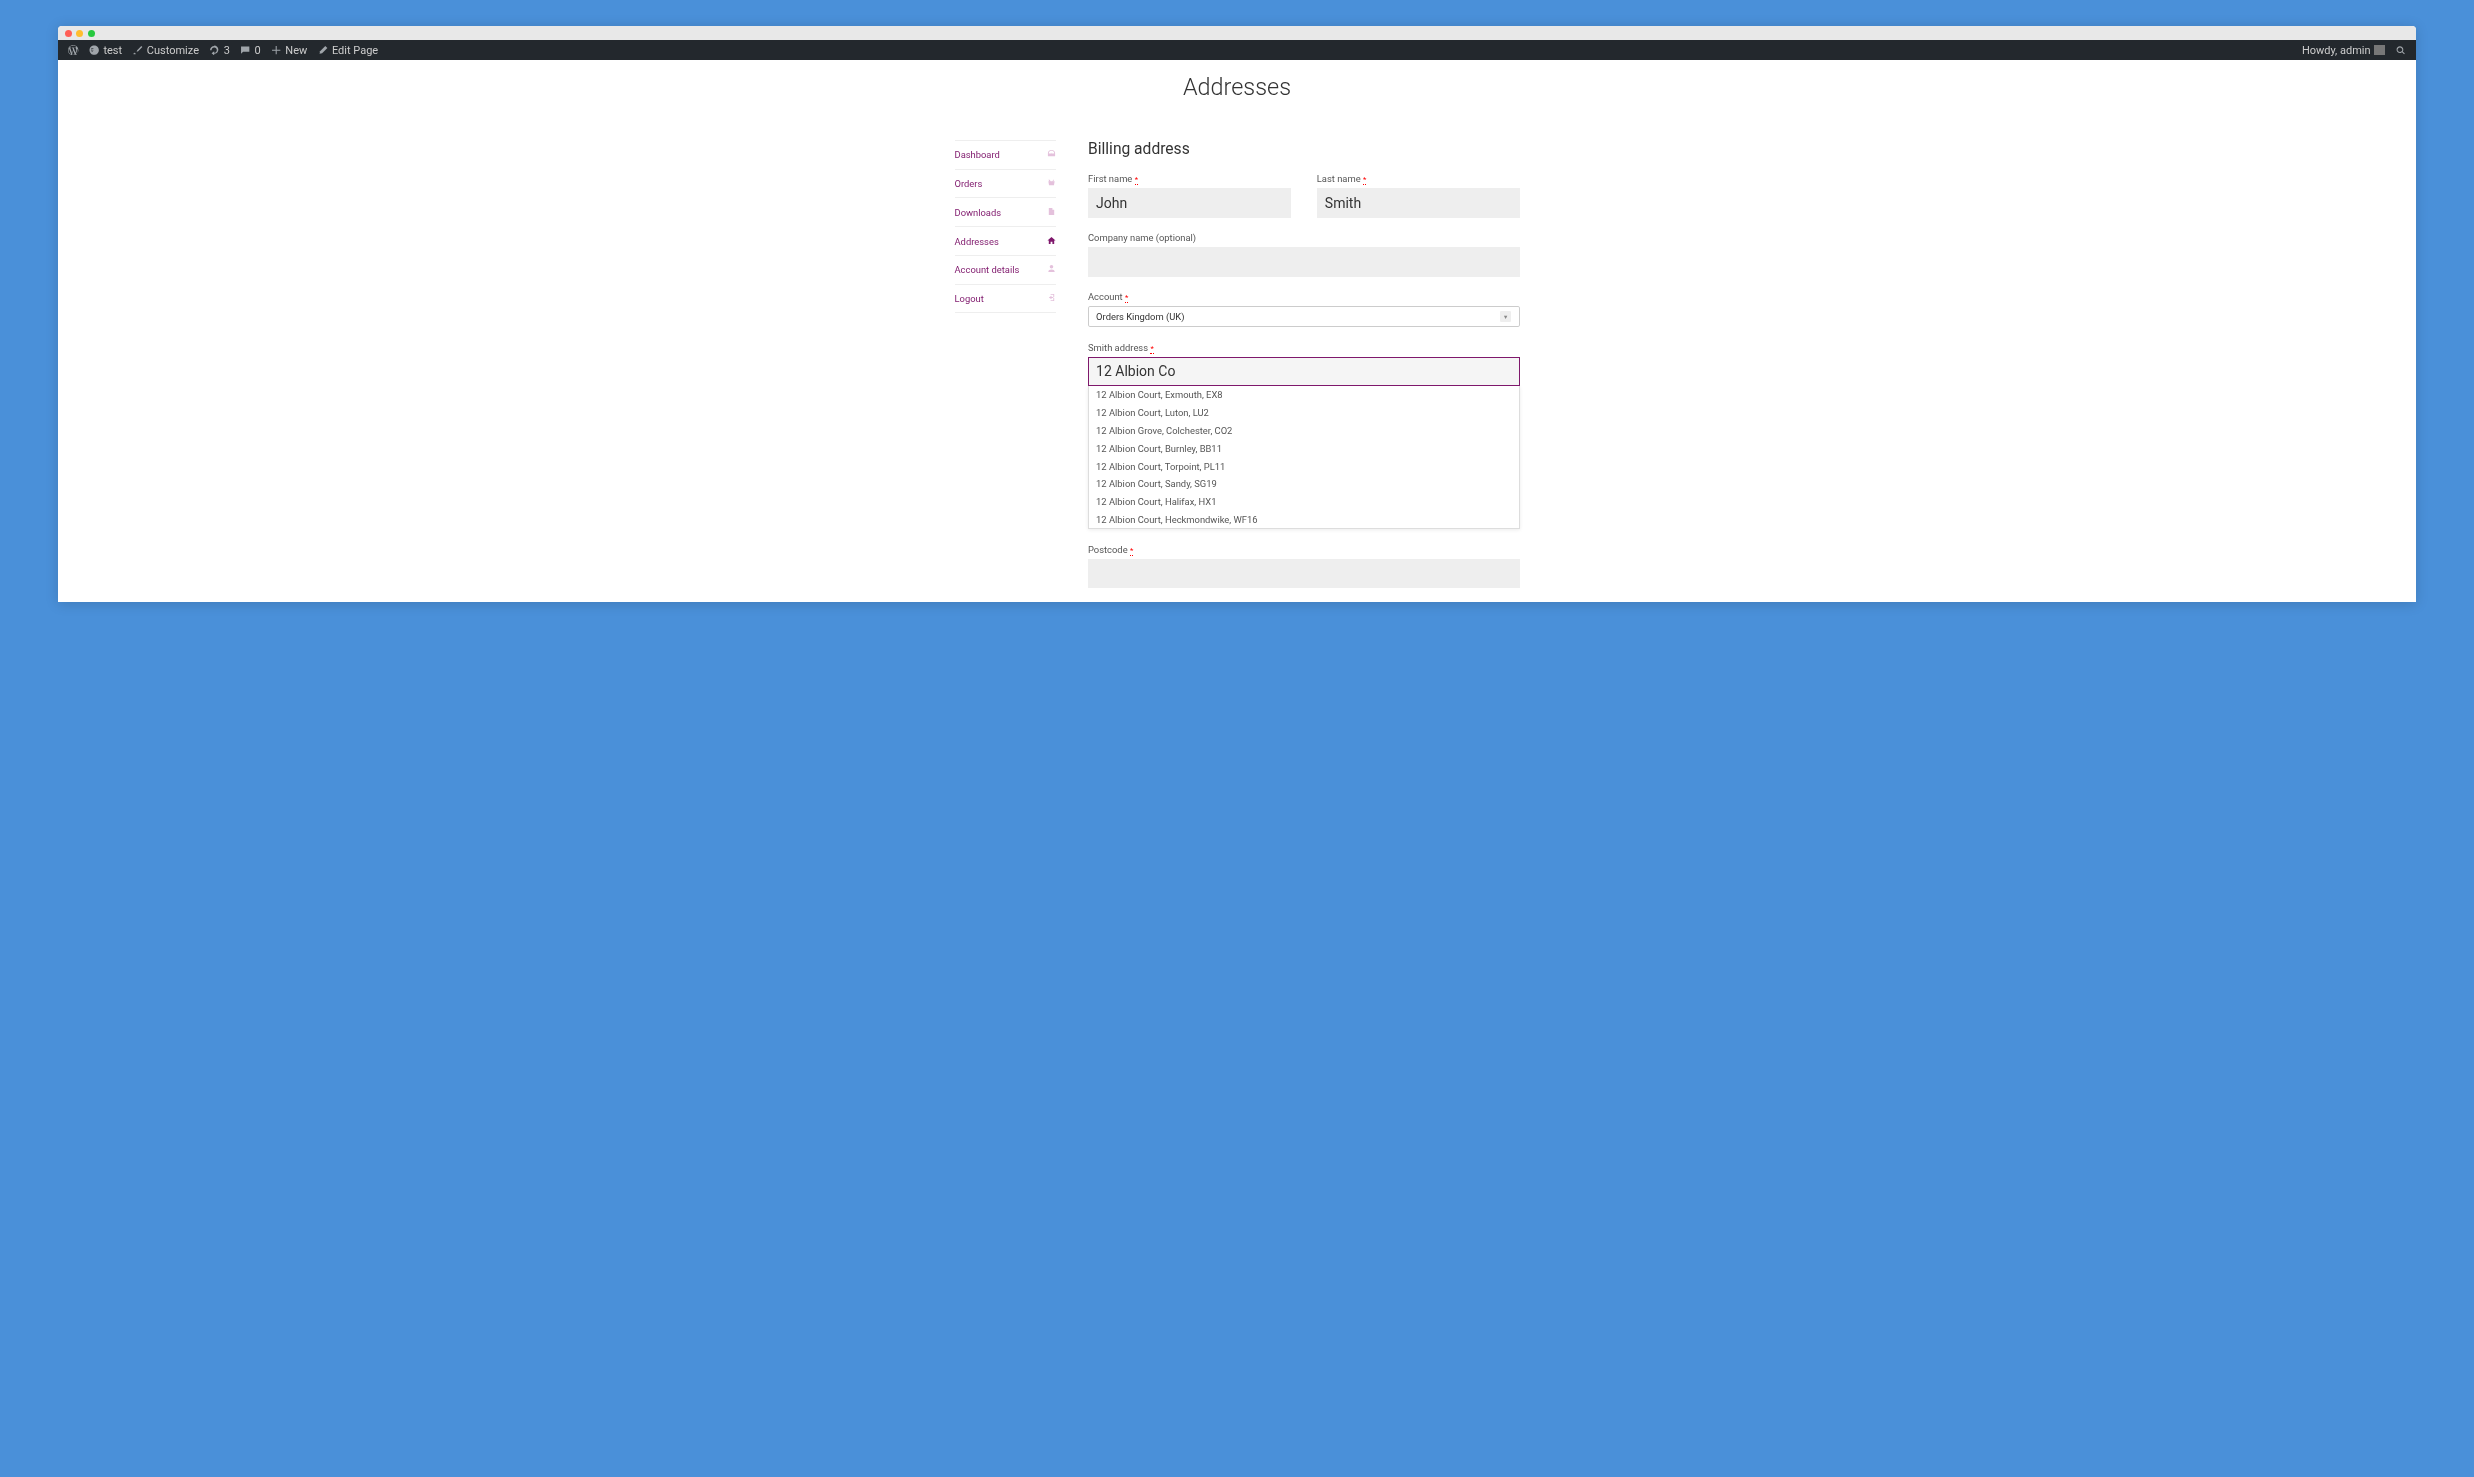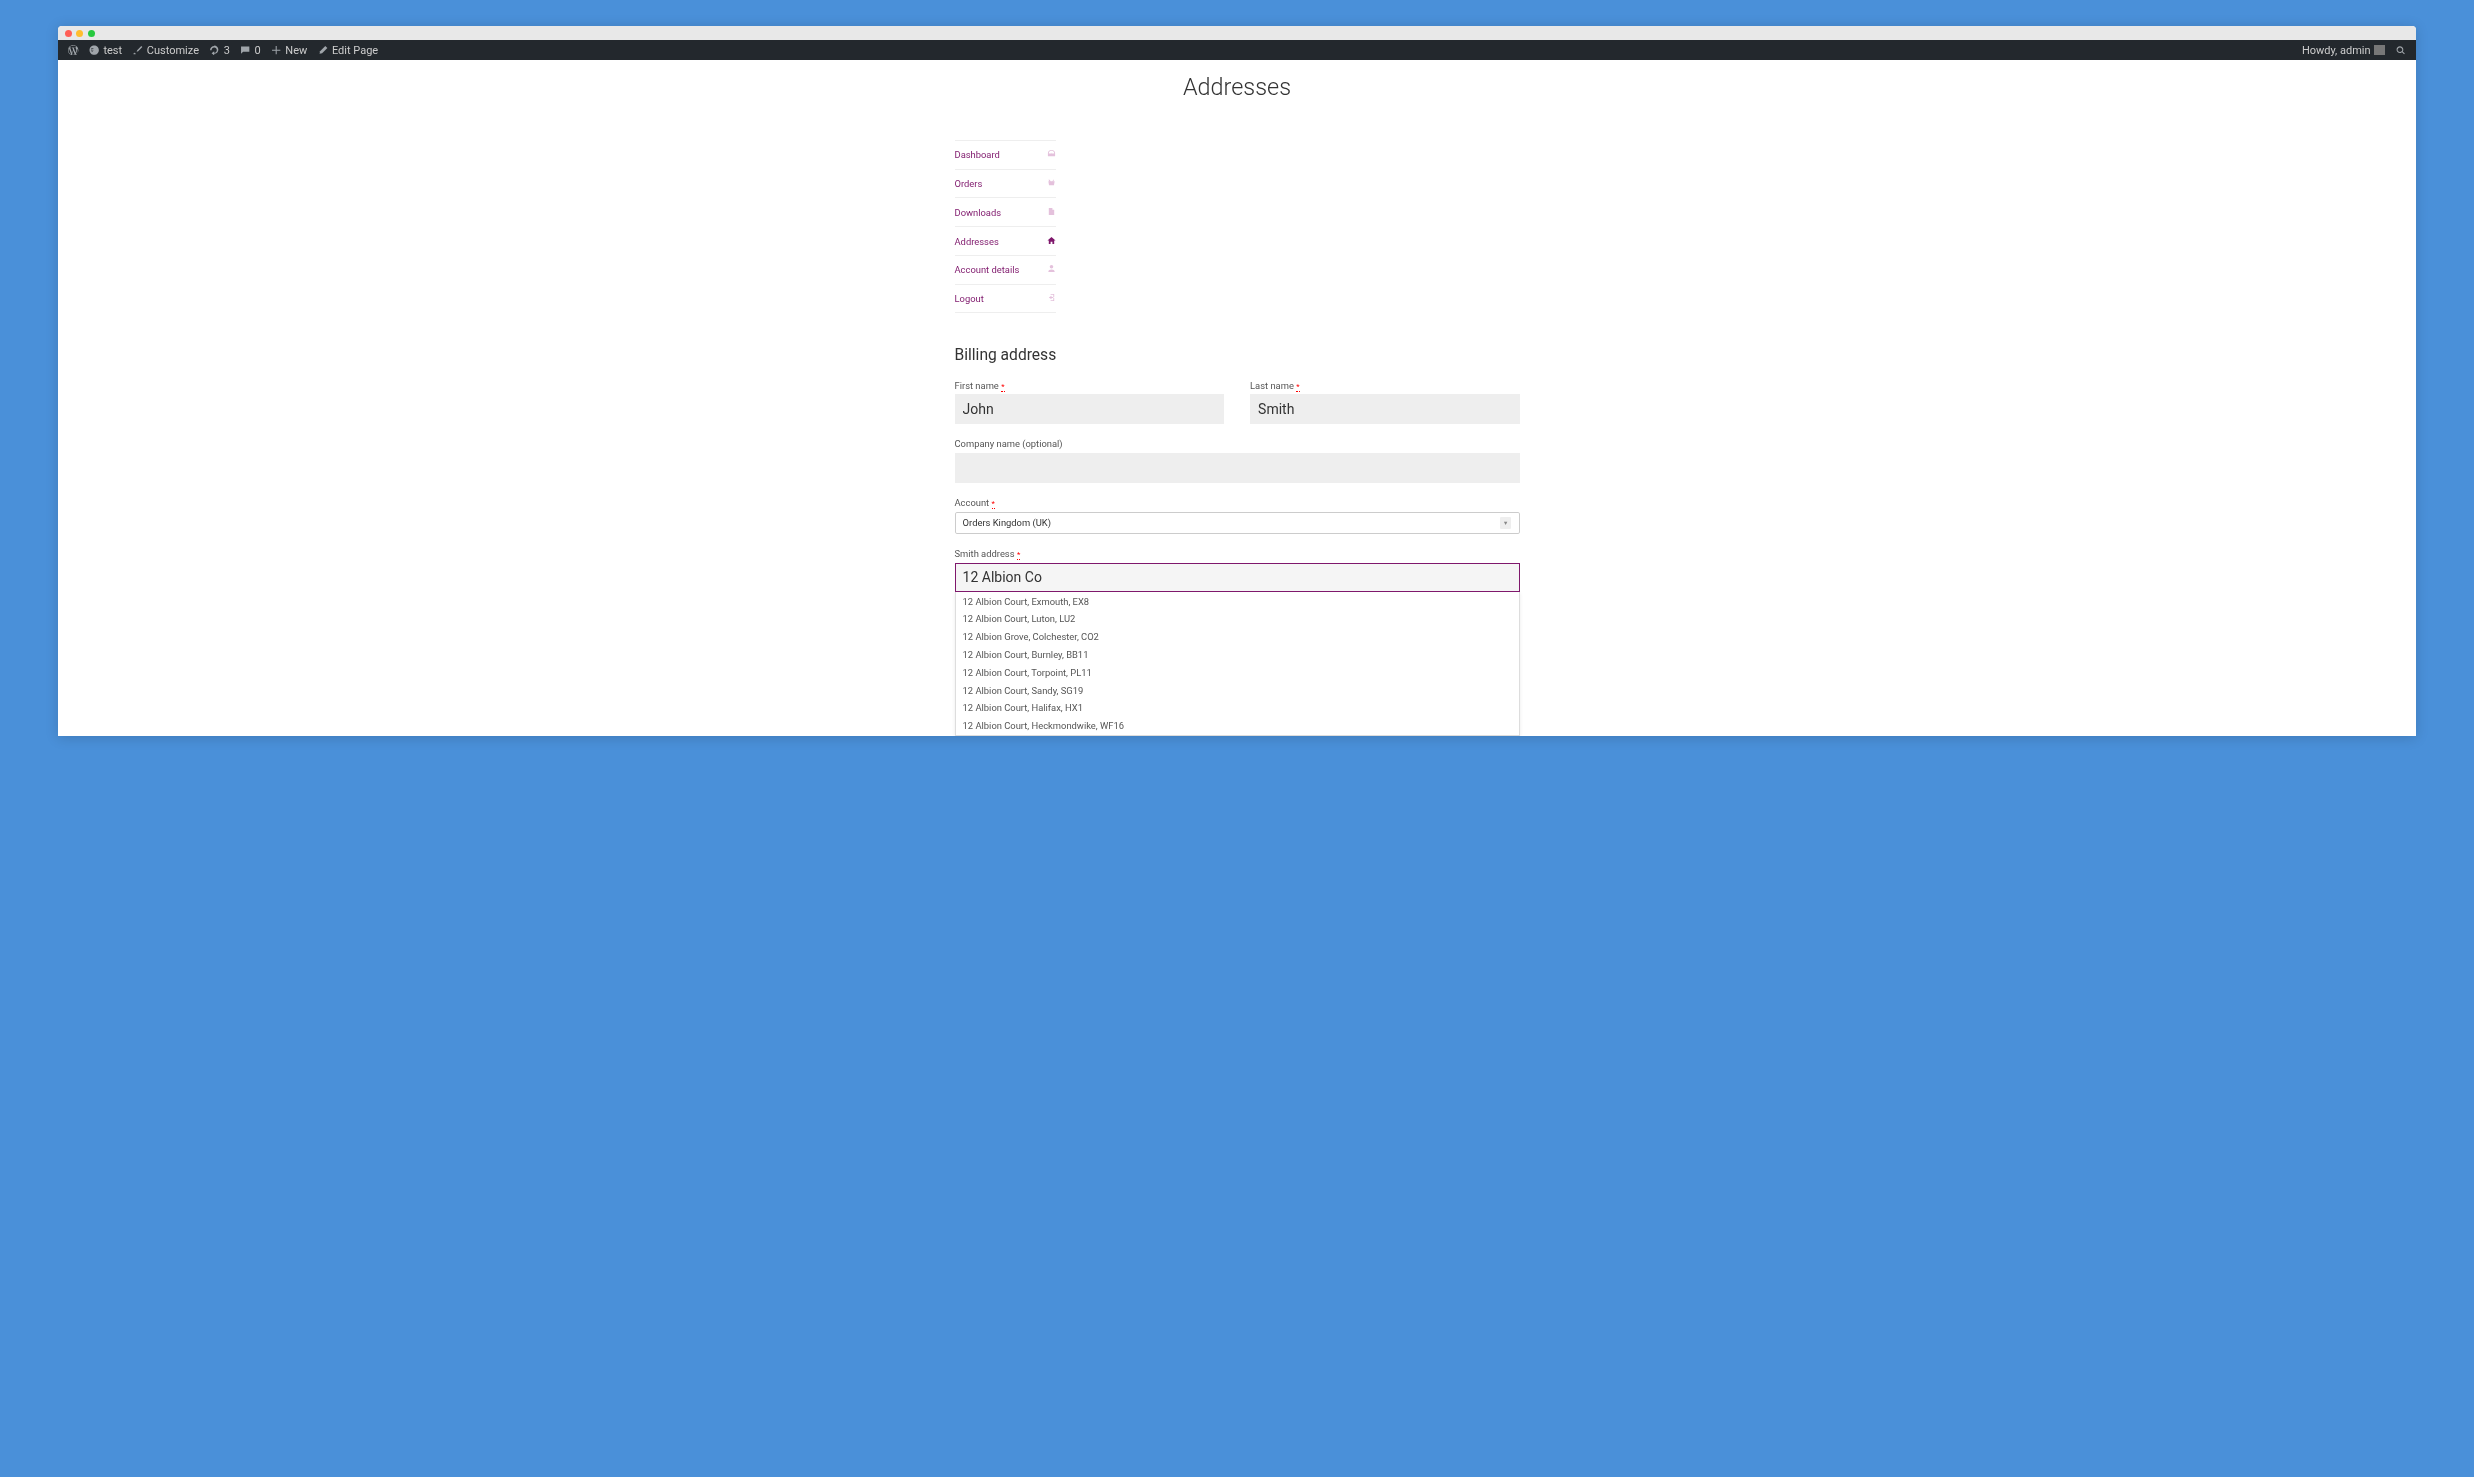--- a/index.html
+++ b/index.html
@@ -61,21 +61,20 @@
   font-size: 23.4px;
   font-weight: 300;
   color: #333;
   margin-bottom: 39px;
 }
 .layout {
   max-width: 565px;
   margin: 0 auto;
   display: flex;
   gap: 32.5px;
-  flex-direction: column;
 }
 .nav-col { width: 101px; flex-shrink: 0; }
 .nav-item {
   border-top: 0.6px solid #eee;
   padding: 8.4px 0;
   display: flex;
   justify-content: space-between;
   align-items: center;
   color: #7f186c;
   font-size: 9.4px;
@@ -312,18 +311,26 @@
               <div class="dropdown-item">12 Albion Grove, Colchester, CO2</div>
               <div class="dropdown-item">12 Albion Court, Burnley, BB11</div>
               <div class="dropdown-item">12 Albion Court, Torpoint, PL11</div>
               <div class="dropdown-item">12 Albion Court, Sandy, SG19</div>
               <div class="dropdown-item">12 Albion Court, Halifax, HX1</div>
               <div class="dropdown-item">12 Albion Court, Heckmondwike, WF16</div>
             </div>
           </div>
         </div>
 
+        <div class="row" style="margin-top:14.3px">
+          <div class="field full">
+            <label class="label">
+              <span>Postcode</span> <span class="required">*</span>
+            </label>
+            <input class="input" value="" style="">
+          </div>
+        </div>
 
       </div>
     </div>
   </div>
 </div>
 
 
 </body></html>

